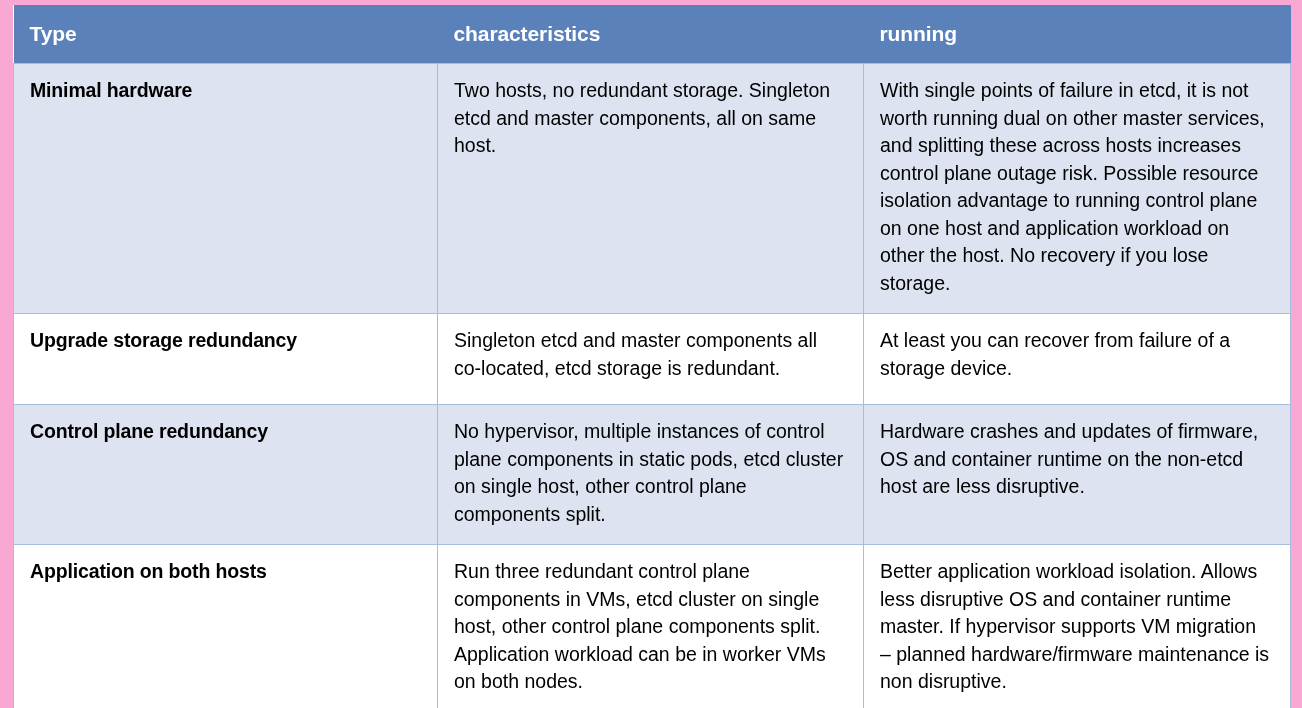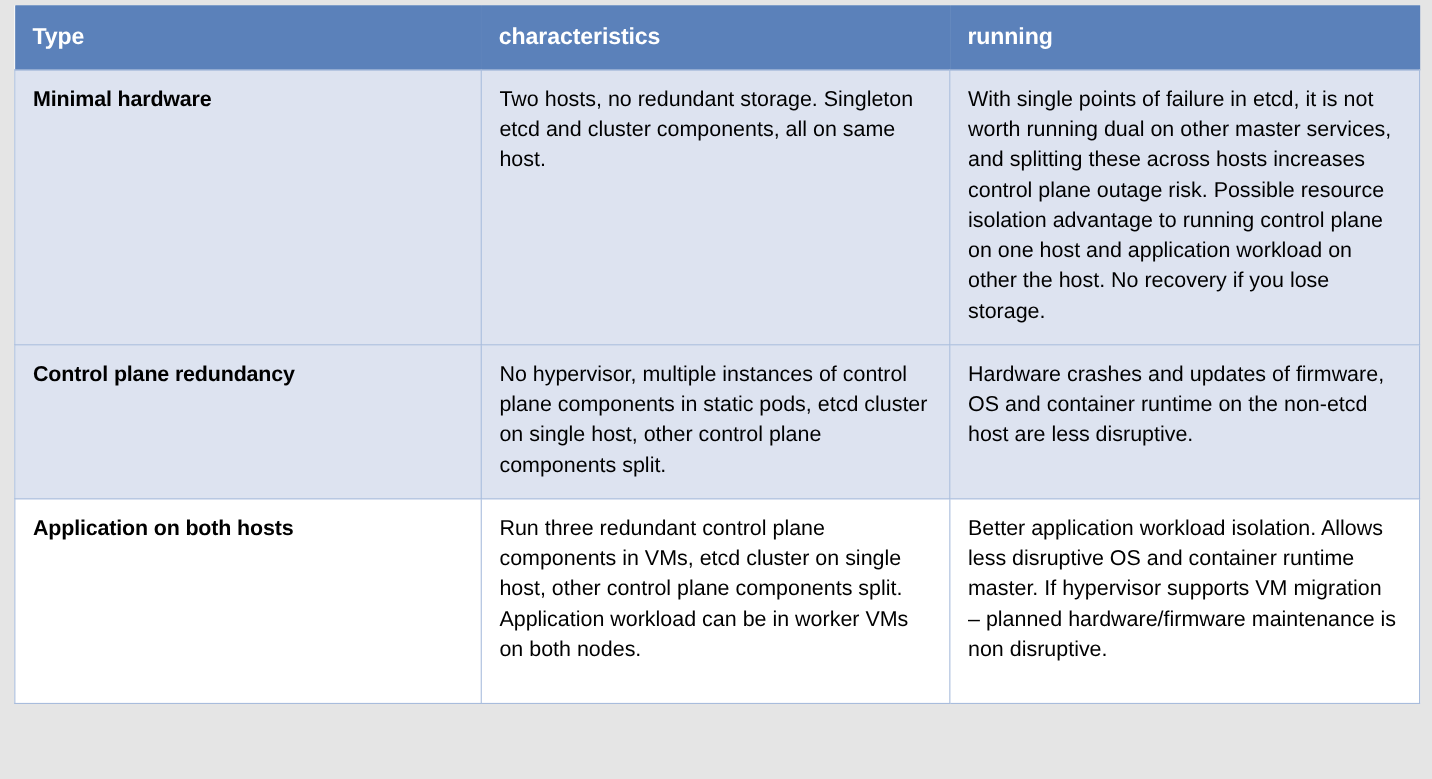--- a/index.html
+++ b/index.html
@@ -12,21 +12,21 @@
   }
   body {
     font-family: "Liberation Sans", sans-serif;
     -webkit-font-smoothing: antialiased;
   }
 
   .page {
     position: relative;
     width: 1302px;
     height: 708px;
-    background: #e5e5e5;
+    background: #f9a8d4;
     box-sizing: border-box;
   }
 
   table.comparison {
     position: absolute;
     left: 13px;
     top: 5px;
     width: 1277px;
     border-collapse: collapse;
     table-layout: fixed;
@@ -108,27 +108,38 @@
       </tr>
     </thead>
 
     <tbody>
 
       <tr class="shaded r0">
         <td class="type-cell">
           <span class="cell-text">Minimal hardware</span>
         </td>
         <td class="char-cell">
-          <span class="cell-text">Two hosts, no redundant storage. Singleton etcd and cluster components, all on same host.</span>
+          <span class="cell-text">Two hosts, no redundant storage. Singleton etcd and master components, all on same host.</span>
         </td>
         <td class="result-cell">
           <span class="cell-text">With single points of failure in etcd, it is not worth running dual on other master services, and splitting these across hosts increases control plane outage risk. Possible resource isolation advantage to running control plane on one host and application workload on other the host. No recovery if you lose storage.</span>
         </td>
       </tr>
 
+      <tr class="plain r1">
+        <td class="type-cell">
+          <span class="cell-text">Upgrade storage redundancy</span>
+        </td>
+        <td class="char-cell">
+          <span class="cell-text">Singleton etcd and master components all co-located, etcd storage is redundant.</span>
+        </td>
+        <td class="result-cell">
+          <span class="cell-text">At least you can recover from failure of a storage device.</span>
+        </td>
+      </tr>
 
       <tr class="shaded r2">
         <td class="type-cell">
           <span class="cell-text">Control plane redundancy</span>
         </td>
         <td class="char-cell">
           <span class="cell-text">No hypervisor, multiple instances of control plane components in static pods, etcd cluster on single host, other control plane components split.</span>
         </td>
         <td class="result-cell">
           <span class="cell-text">Hardware crashes and updates of firmware, OS and container runtime on the non-etcd host are less disruptive.</span>

